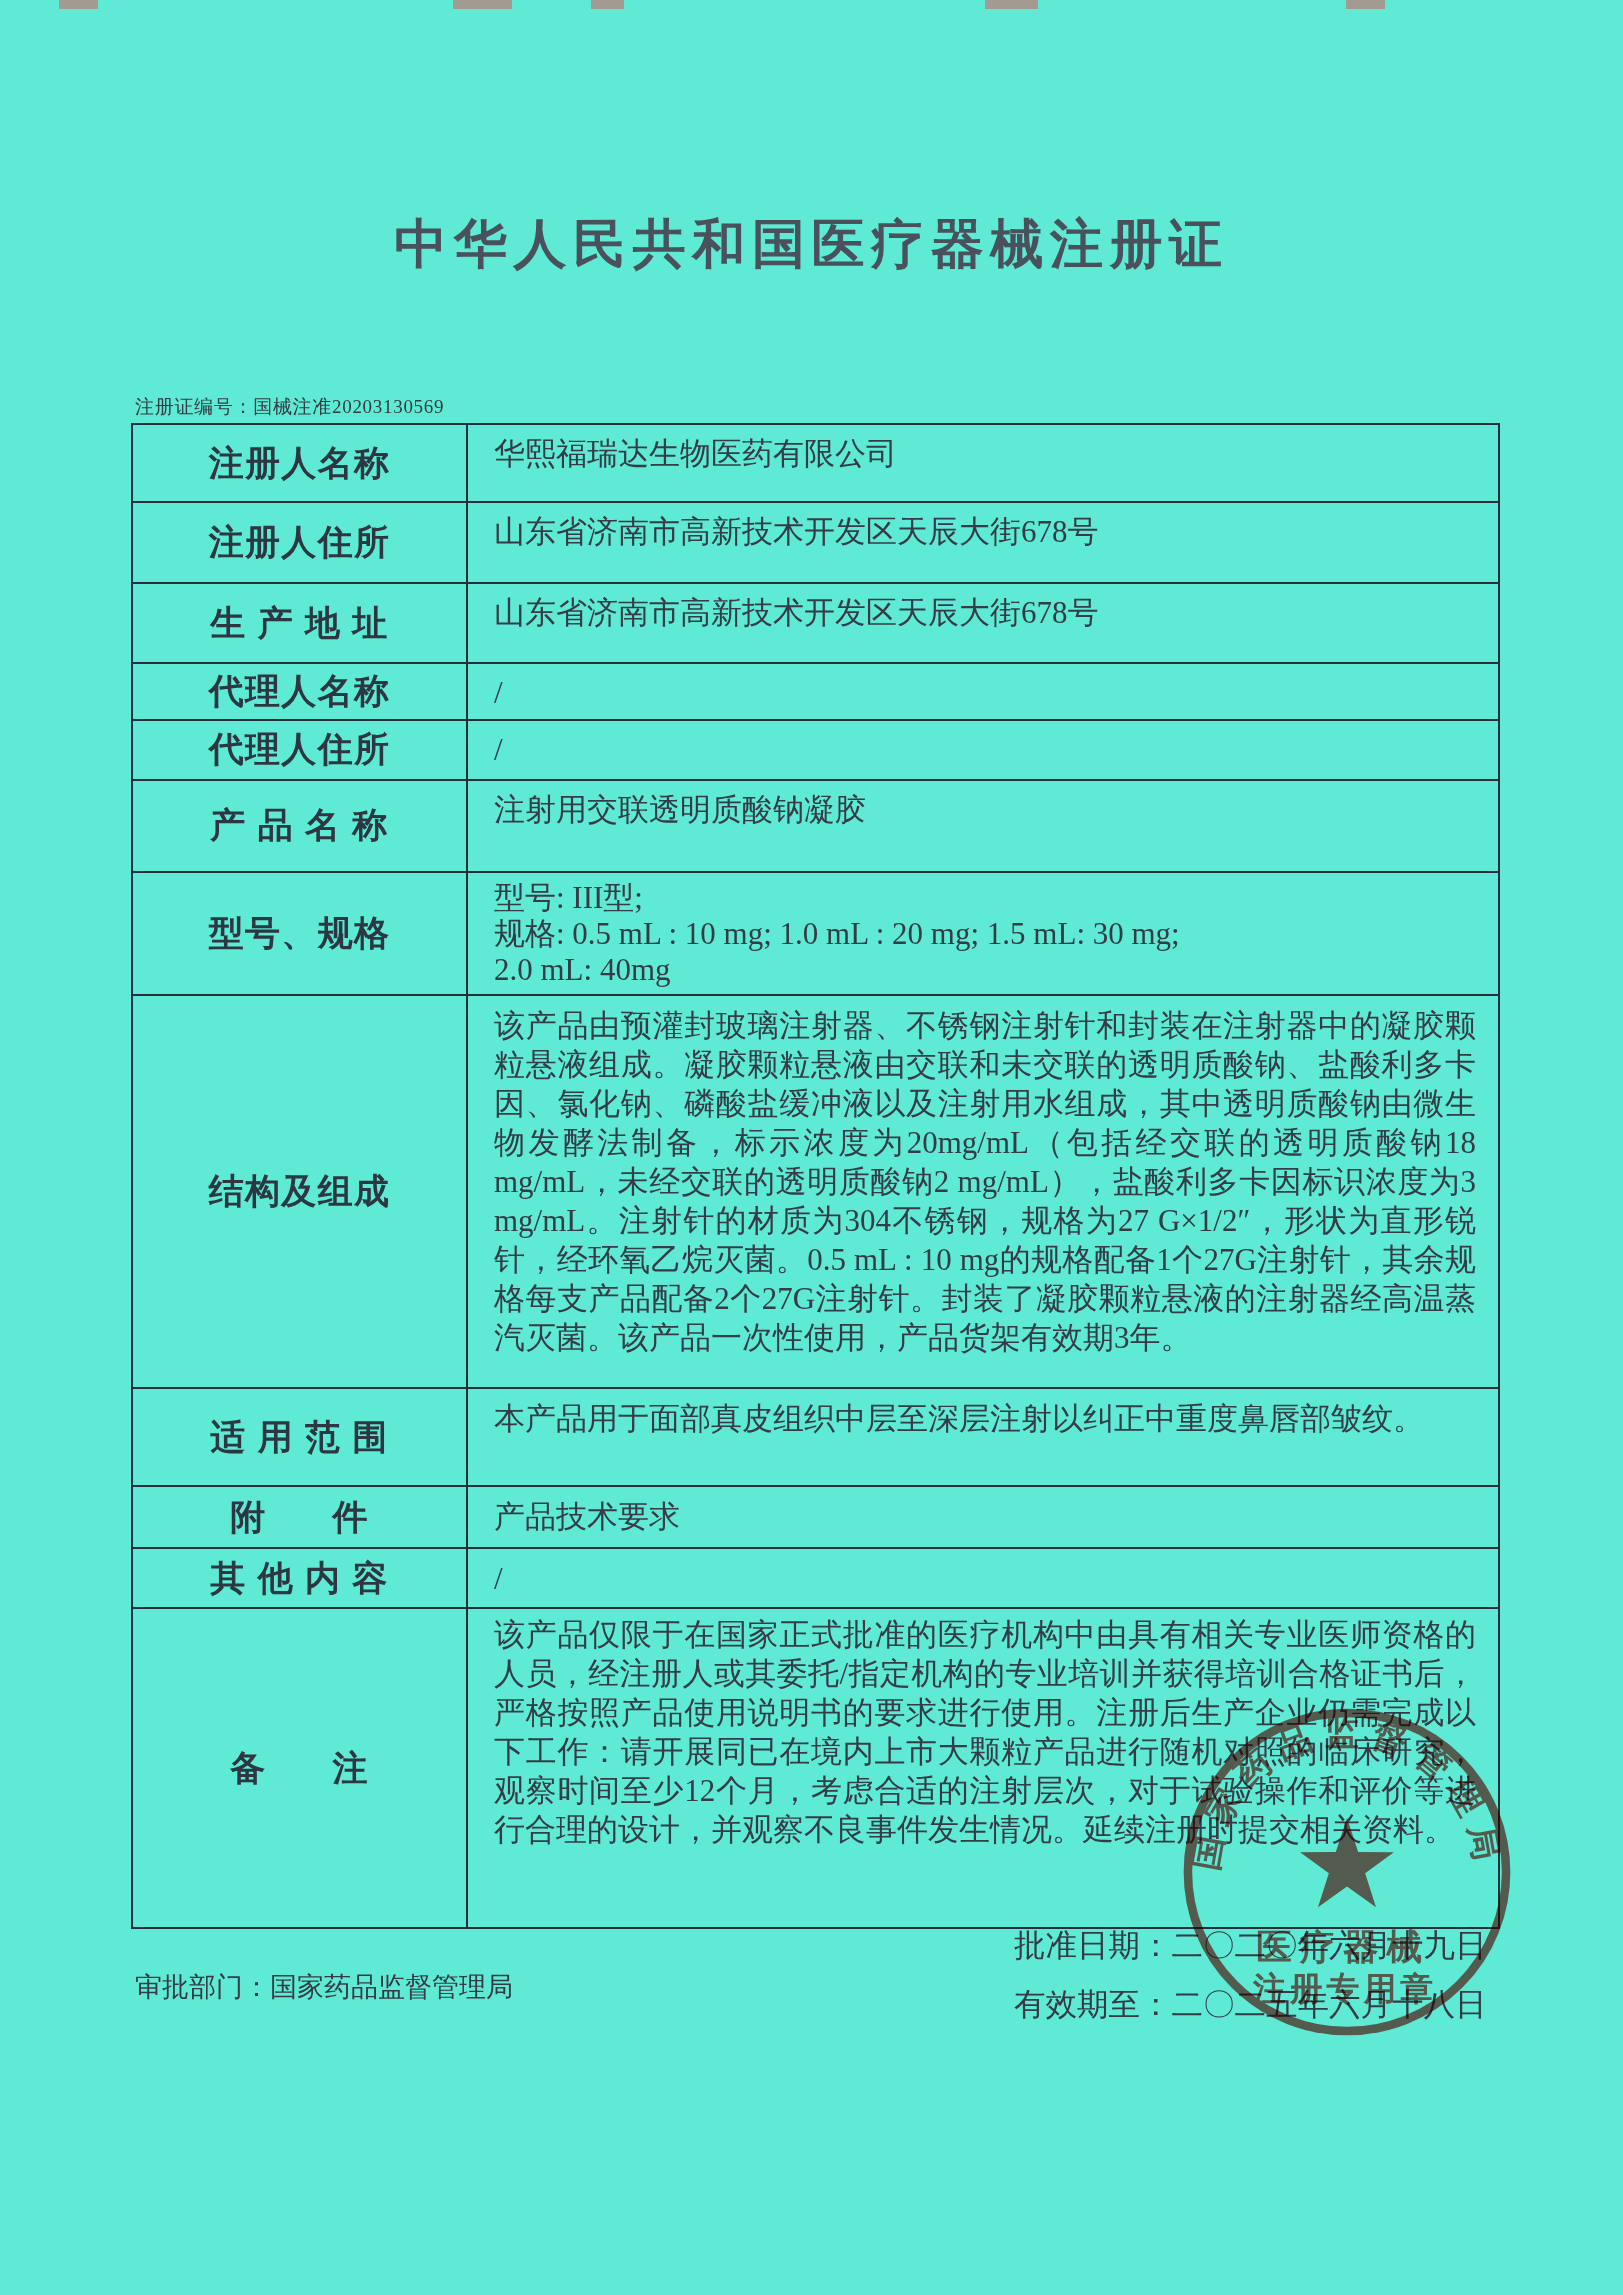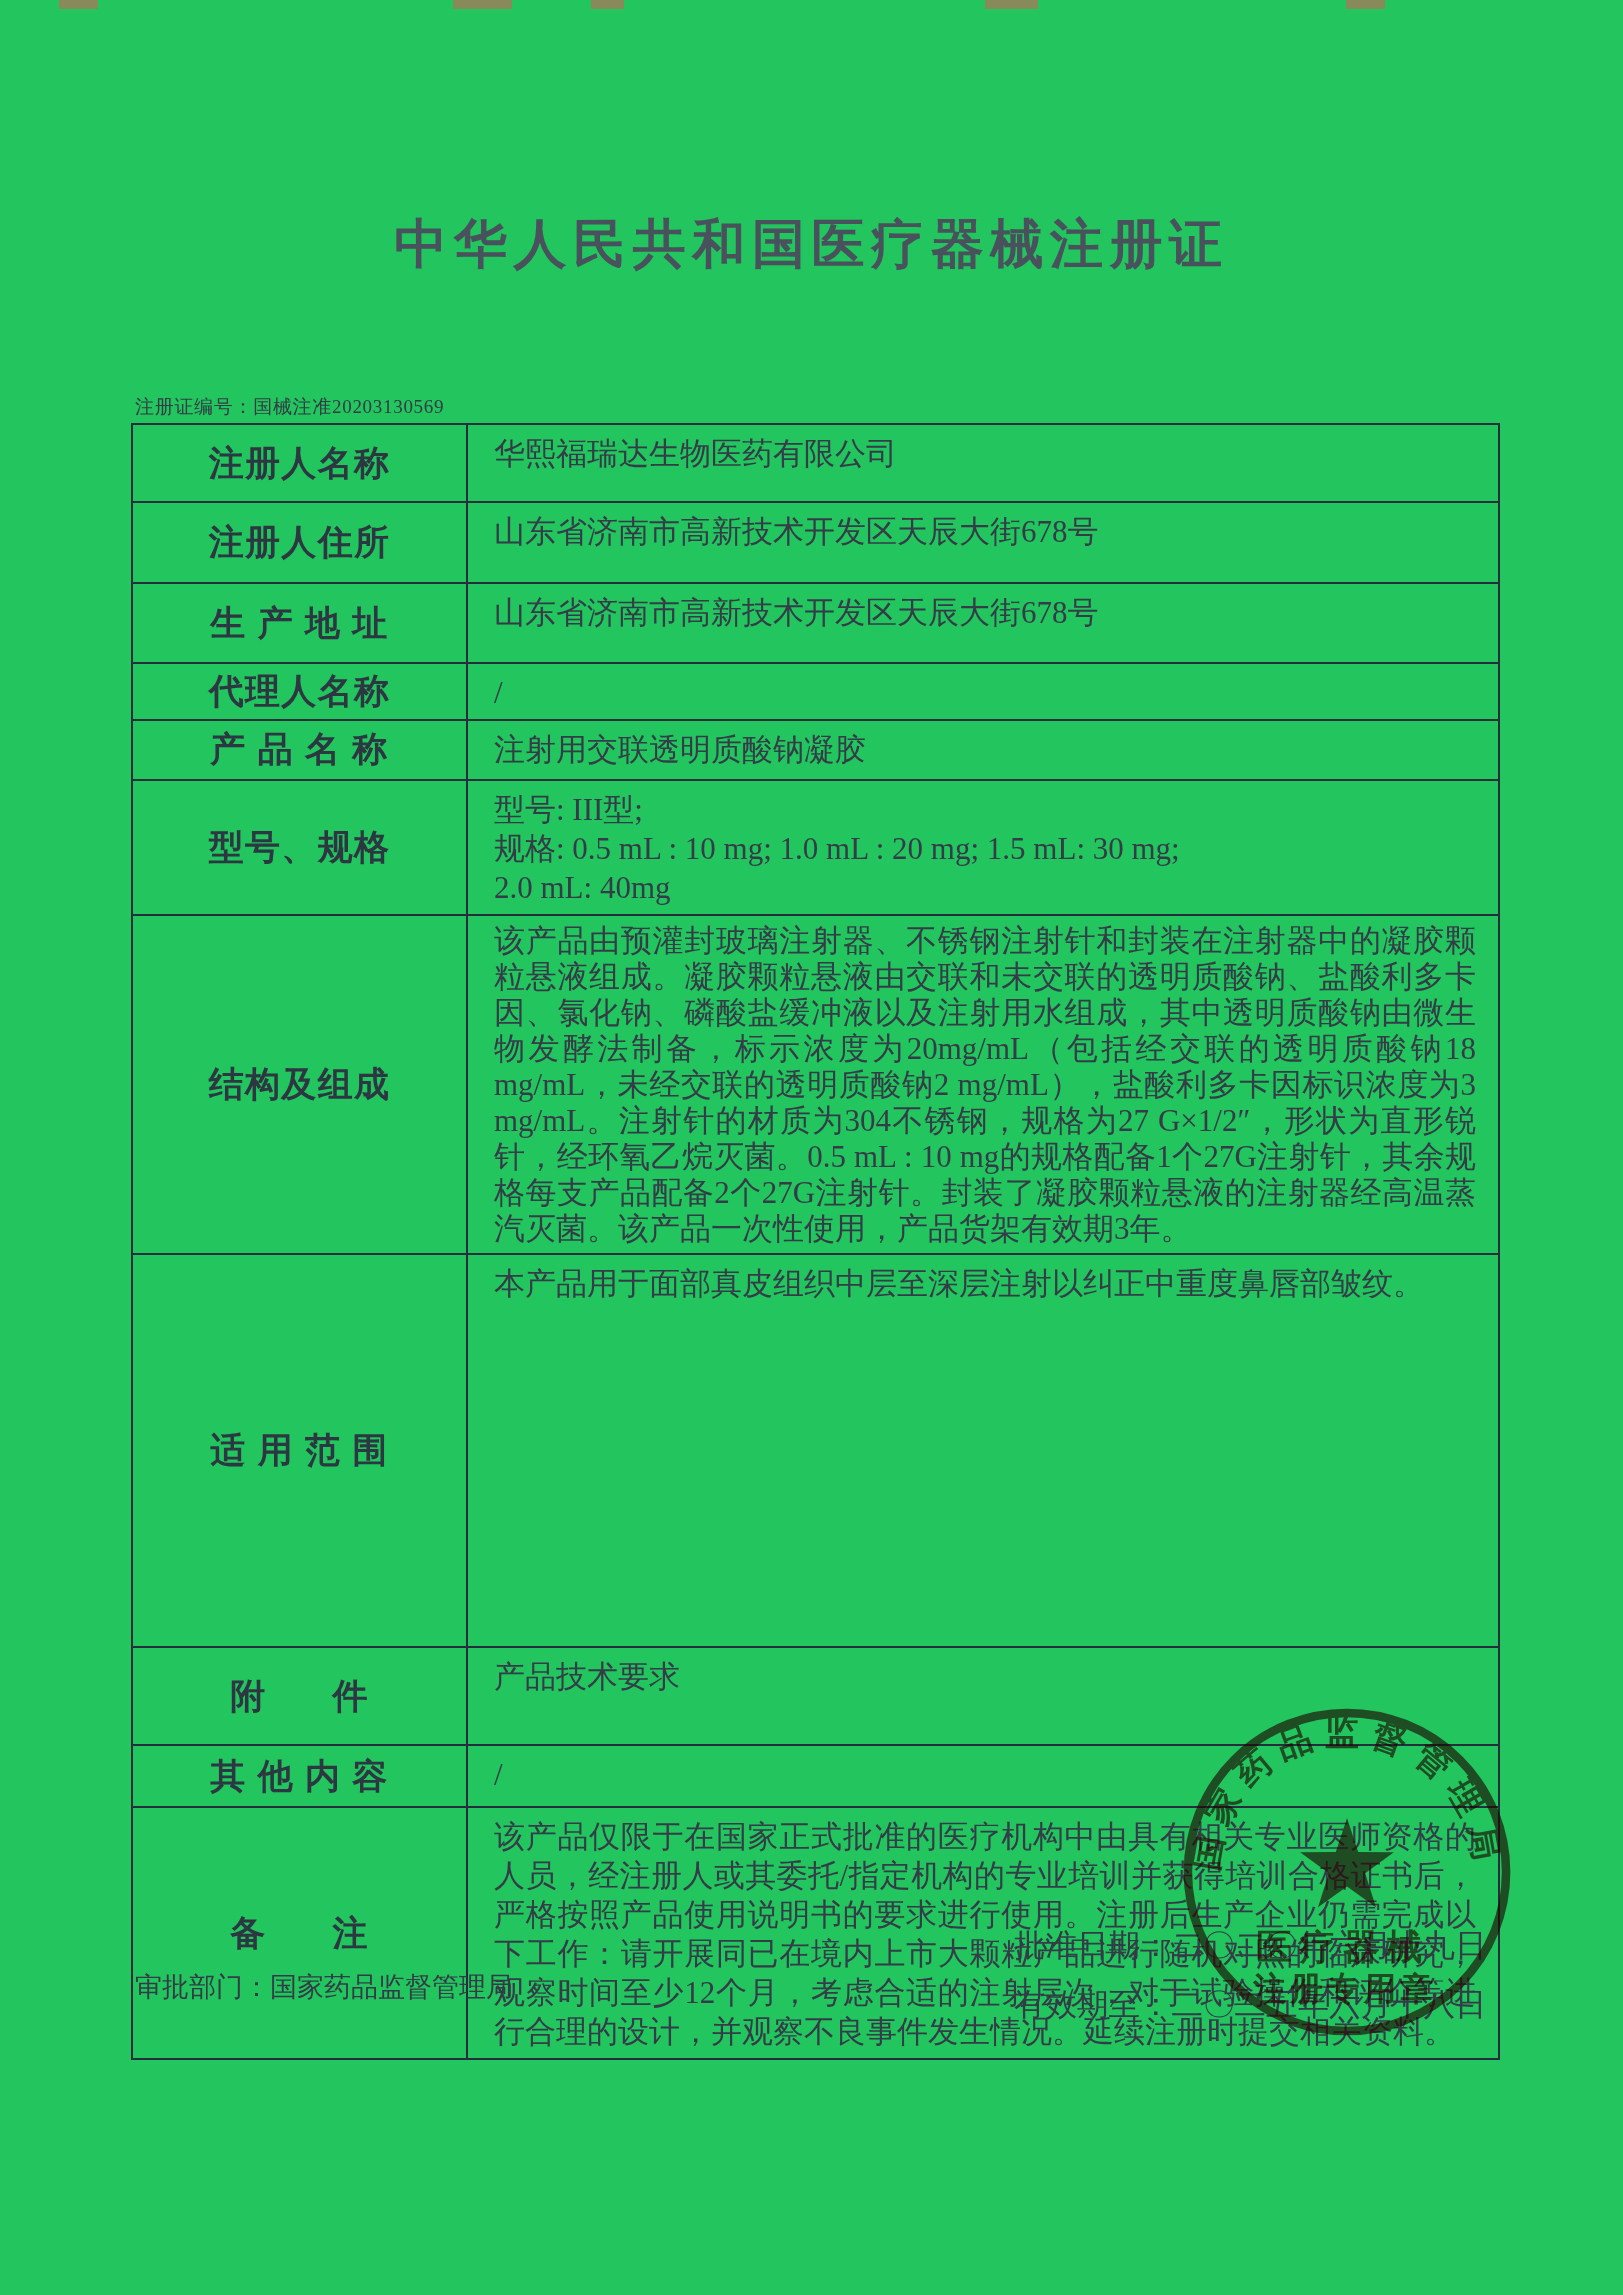--- a/index.html
+++ b/index.html
@@ -1,19 +1,19 @@
 <!DOCTYPE html>
 <html style="font-size:10.5px"><head>
 <meta charset="utf-8">
 <style>
   html,body { margin:0; padding:0; background:#e9ecef; }
   .page {
     position:relative;
     width:1623px; height:2295px;
-    background:#22c55e;
+    background:#5eead4;
     font-family:"Liberation Serif", serif;
     color:#37404a;
     overflow:hidden;
   }
   
   .scan-mark { position:absolute; top:0; height:9.2px; background:rgba(220,90,90,.55); }
 
   .title {
     position:absolute; top:209px; left:0; width:100%;
     margin:0; text-align:center;
@@ -103,20 +103,24 @@
       </tr>
       <tr>
         <td class="lbl">生 产 地 址</td>
         <td class="val">山东省济南市高新技术开发区天辰大街678号</td>
       </tr>
       <tr>
         <td class="lbl">代理人名称</td>
         <td class="val">/</td>
       </tr>
       <tr>
+        <td class="lbl">代理人住所</td>
+        <td class="val">/</td>
+      </tr>
+      <tr>
         <td class="lbl">产 品 名 称</td>
         <td class="val">注射用交联透明质酸钠凝胶</td>
       </tr>
       <tr>
         <td class="lbl">型号、规格</td>
         <td class="val">型号: III型;
 规格: 0.5 mL : 10 mg; 1.0 mL : 20 mg; 1.5 mL: 30 mg;
 2.0 mL: 40mg</td>
       </tr>
       <tr>

